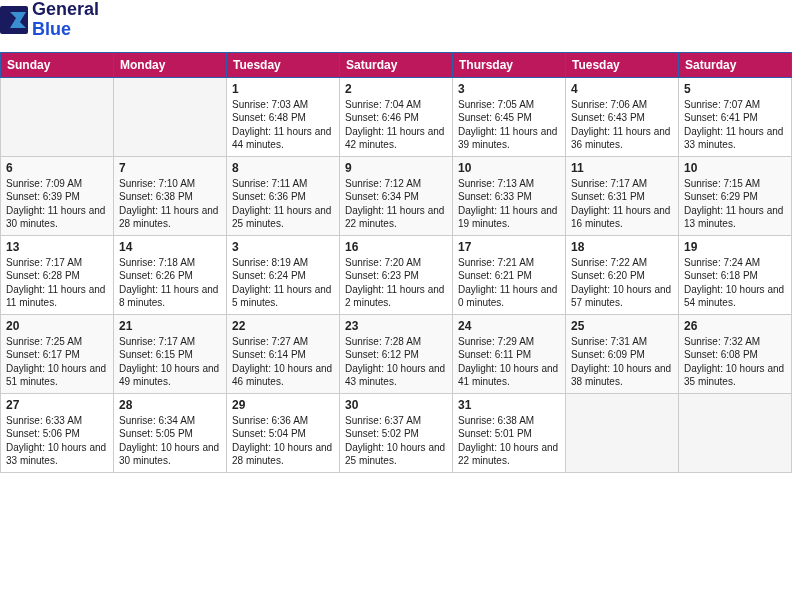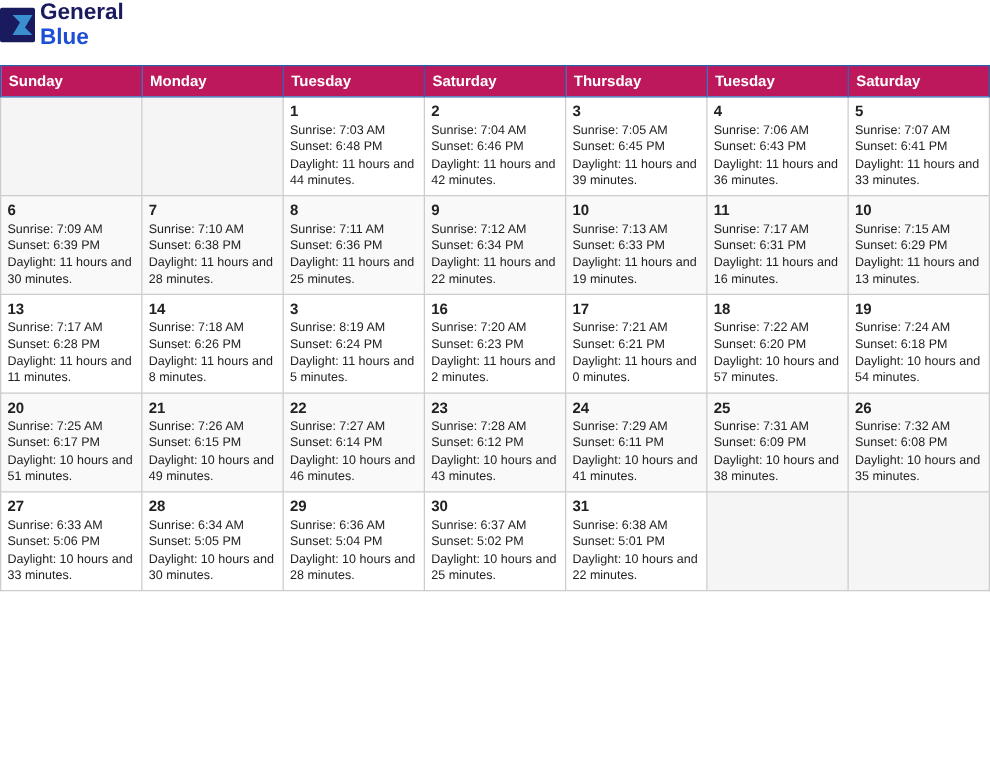--- a/index.html
+++ b/index.html
@@ -254,21 +254,21 @@
         </tr>
         <tr>
           <td>
             <span class="day-num">20</span>
             <div class="day-info">Sunrise: 7:25 AM
 Sunset: 6:17 PM
 Daylight: 10 hours and 51 minutes.</div>
           </td>
           <td>
             <span class="day-num">21</span>
-            <div class="day-info">Sunrise: 7:26 AM
+            <div class="day-info">Sunrise: 7:17 AM
 Sunset: 6:15 PM
 Daylight: 10 hours and 49 minutes.</div>
           </td>
           <td>
             <span class="day-num">22</span>
             <div class="day-info">Sunrise: 7:27 AM
 Sunset: 6:14 PM
 Daylight: 10 hours and 46 minutes.</div>
           </td>
           <td>

